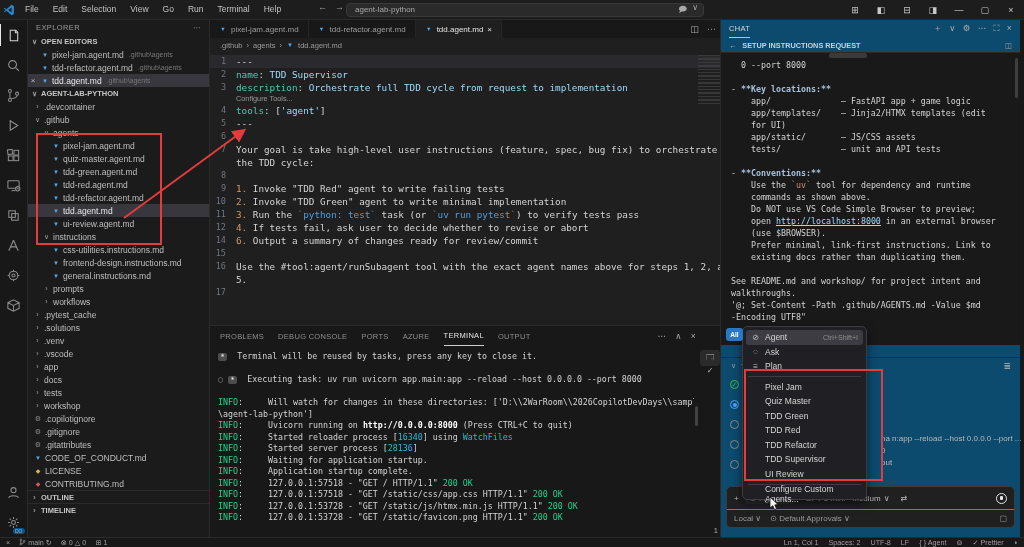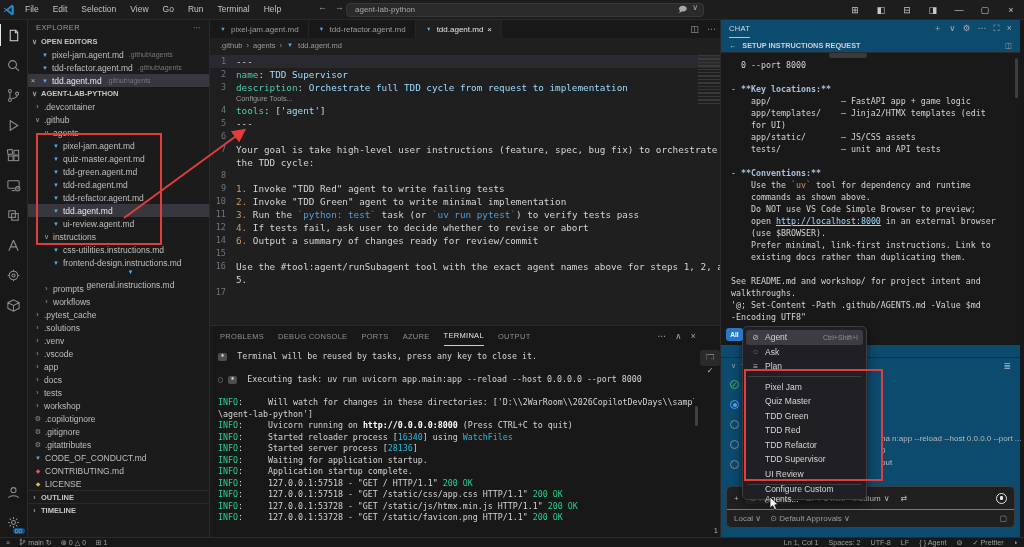--- a/index.html
+++ b/index.html
@@ -345,21 +345,21 @@
           <span>instructions</span>
         </div>
         <div class="row" style="padding-left: 24px;">
           <span class="ficon blue">▼</span>
           <span>css-utilities.instructions.md</span>
         </div>
         <div class="row" style="padding-left: 24px;">
           <span class="ficon blue">▼</span>
           <span>frontend-design.instructions.md</span>
         </div>
-        <div class="row" style="padding-left: 24px; flex-direction: column;">
+        <div class="row" style="padding-left: 24px;">
           <span class="ficon blue">▼</span>
           <span>general.instructions.md</span>
         </div>
         <div class="row" style="padding-left: 15px;">
           <span class="chev">›</span>
           <span>prompts</span>
         </div>
         <div class="row" style="padding-left: 15px;">
           <span class="chev">›</span>
           <span>workflows</span>
@@ -406,26 +406,26 @@
         </div>
         <div class="row" style="padding-left: 6px;">
           <span class="ficon gry">⚙</span>
           <span>.gitattributes</span>
         </div>
         <div class="row" style="padding-left: 6px;">
           <span class="ficon blue">▼</span>
           <span>CODE_OF_CONDUCT.md</span>
         </div>
         <div class="row" style="padding-left: 6px;">
+          <span class="ficon yel">◆</span>
+          <span>LICENSE</span>
+        </div>
+        <div class="row" style="padding-left: 6px;">
           <span class="ficon redic">◆</span>
           <span>CONTRIBUTING.md</span>
-        </div>
-        <div class="row" style="padding-left: 6px;">
-          <span class="ficon yel">◆</span>
-          <span>LICENSE</span>
         </div>
       </div>
     <div class="sec-head" style="border-top:1px solid #2a2a2a">
       <span class="chev">›</span>
       <span>OUTLINE</span>
     </div>
     <div class="sec-head" style="border-top:1px solid #2a2a2a">
       <span class="chev">›</span>
       <span>TIMELINE</span>
     </div>

